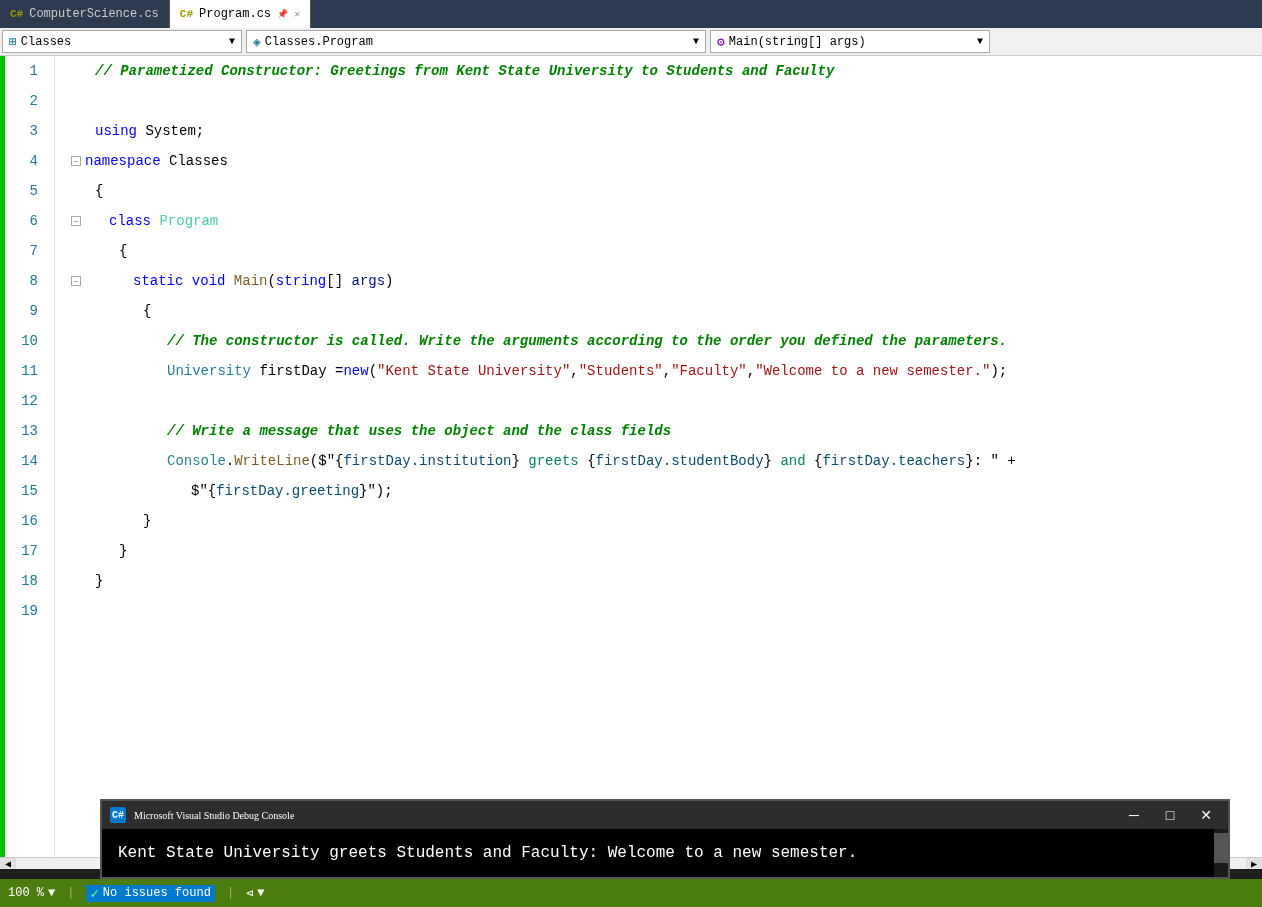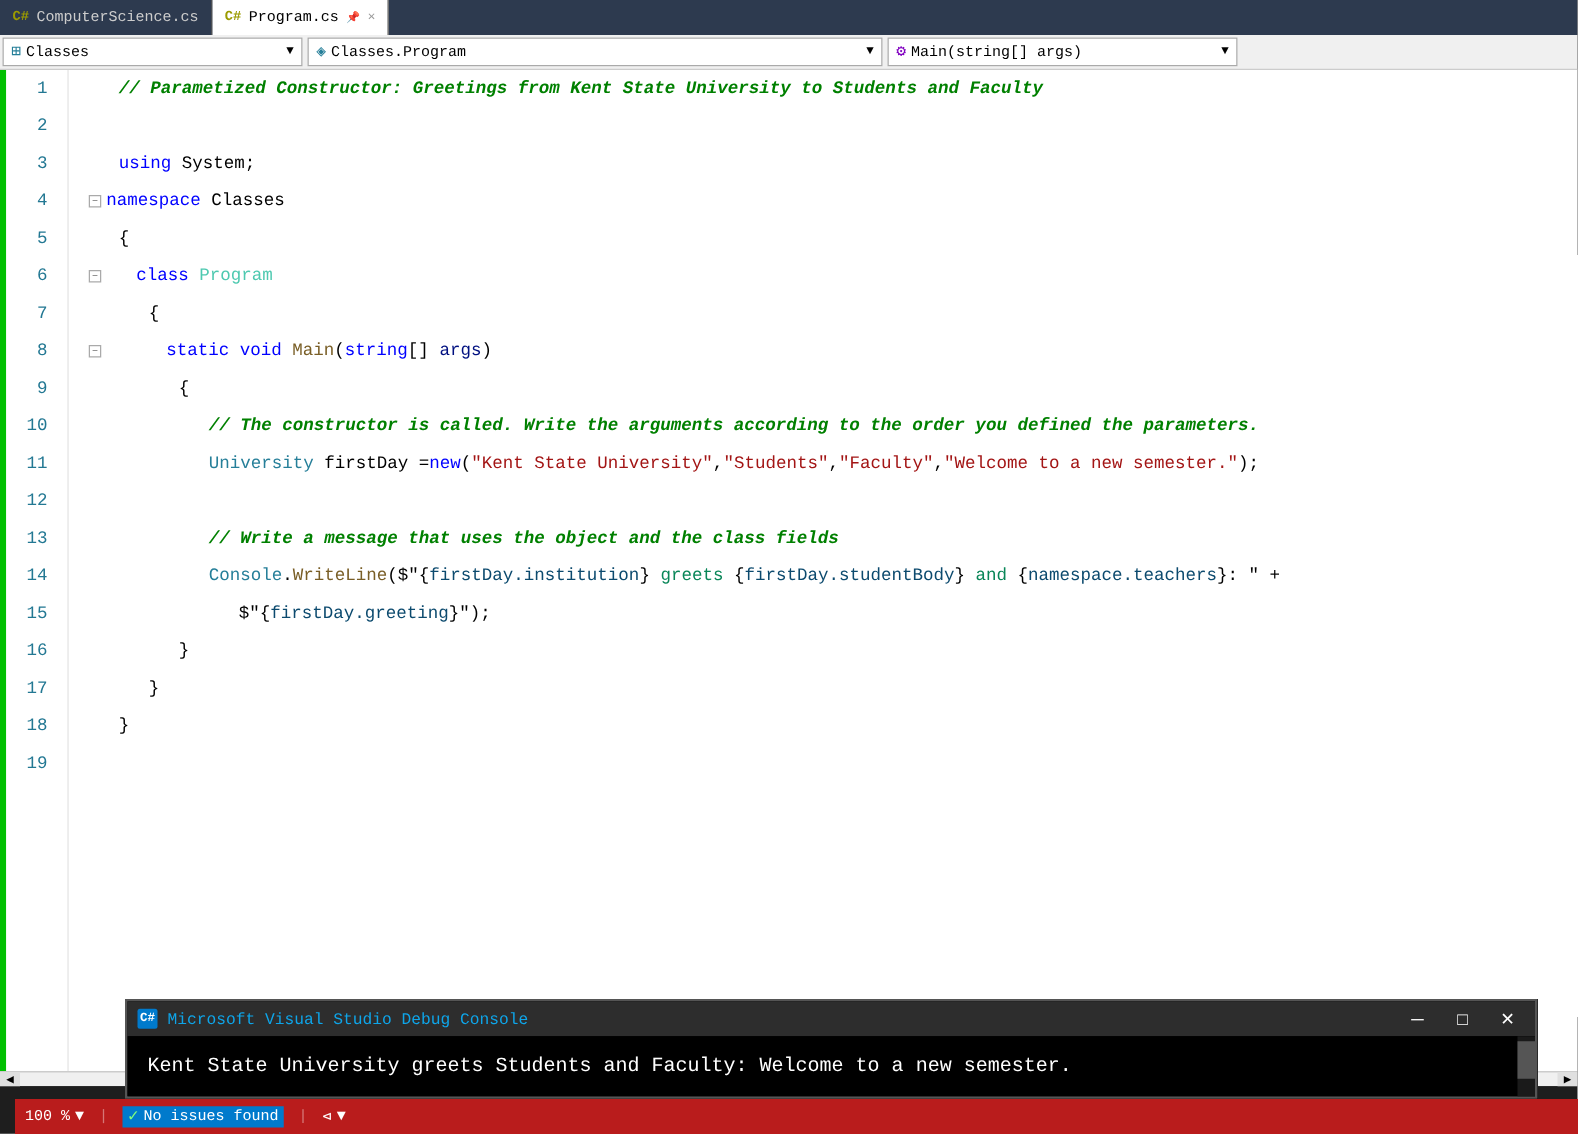--- a/index.html
+++ b/index.html
@@ -135,24 +135,24 @@
     .param { color: #001080; }
     .class-name { color: #4ec9b0; }
     .interp-expr { color: #0c4a6e; }
     .plain { color: #000; }
     .greets { color: #098658; }
 
     
     .status-bar {
       position: fixed;
       bottom: 0;
-      left: 12px;
+      left: 0;
       right: 0;
       height: 28px;
-      background: #b91c1c;
+      background: #4d7c0f;
       display: flex;
       align-items: center;
       padding: 0 8px;
       gap: 12px;
       font-size: 12px;
       color: #fff;
     }
     .status-zoom {
       display: flex; align-items: center; gap: 4px;
     }
@@ -182,23 +182,23 @@
     }
     .debug-title-icon {
       width: 16px;
       height: 16px;
       background: #007acc;
       border-radius: 2px;
       display: flex; align-items: center; justify-content: center;
       font-size: 10px; color: #fff; font-weight: bold;
     }
     .debug-title-text {
-      color: #0ea5e9;
-      font-size: 13px;
-      font-family: Liberation Mono, monospace;
+      color: #ffffff;
+      font-size: 10px;
+      font-family: Liberation Serif, serif;
       flex: 1;
     }
     .debug-window-controls {
       display: flex; gap: 8px;
     }
     .debug-window-btn {
       width: 28px; height: 20px;
       background: transparent;
       border: none;
       color: #fff;
@@ -392,21 +392,21 @@
       <span class="plain">&nbsp;</span>
       <span class="greets">greets</span>
       <span class="plain">&nbsp;</span>
       <span class="plain">{</span>
       <span class="interp-expr">firstDay.studentBody</span>
       <span class="plain">}</span>
       <span class="plain">&nbsp;</span>
       <span class="greets">and</span>
       <span class="plain">&nbsp;</span>
       <span class="plain">{</span>
-      <span class="interp-expr">namespace.teachers</span>
+      <span class="interp-expr">firstDay.teachers</span>
       <span class="plain">}: " +</span>
     </div>
 
     <div class="code-line">
       <span class="indent5"></span>
       <span class="plain">$"</span>
       <span class="plain">{</span>
       <span class="interp-expr">firstDay.greeting</span>
       <span class="plain">}</span>
       <span class="plain">");</span>

